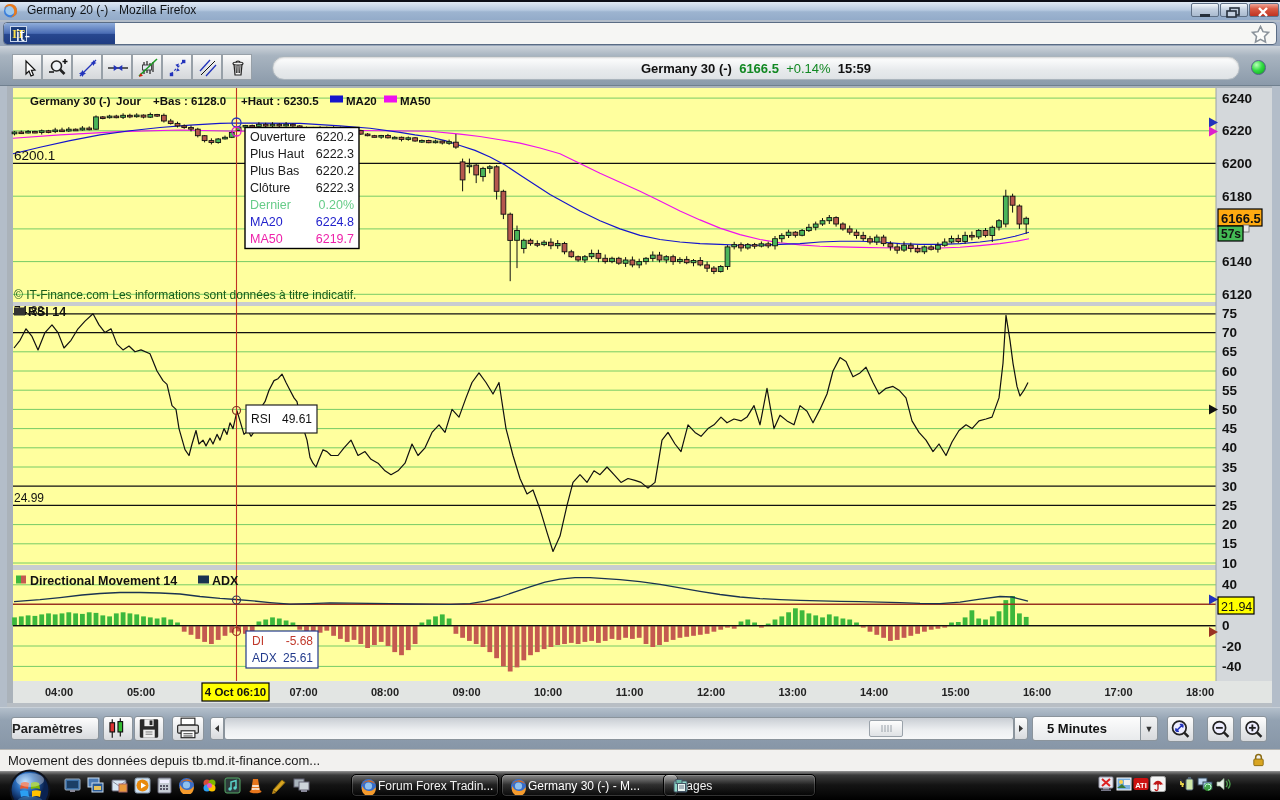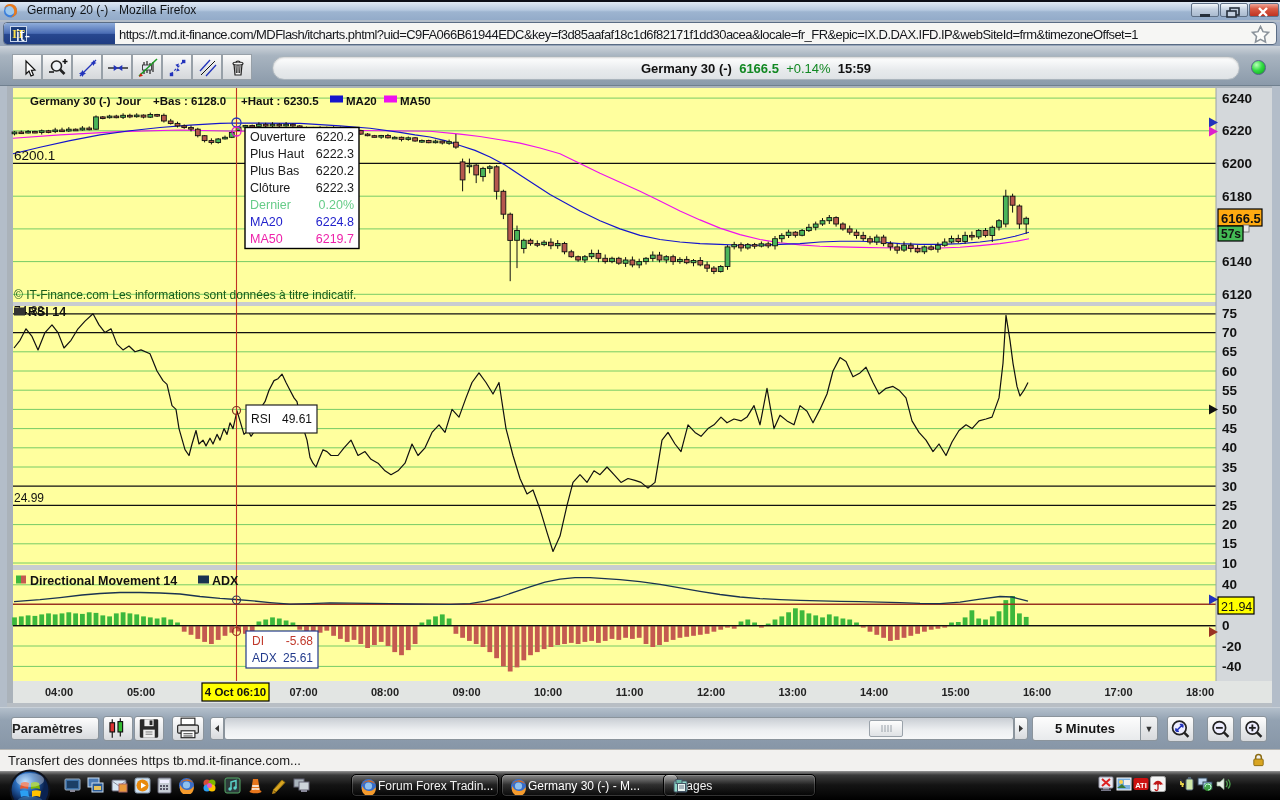--- a/index.html
+++ b/index.html
@@ -16,21 +16,21 @@
 #urltext {left:115px;top:4px;font-size:13px;color:#16181c;letter-spacing:-0.55px;white-space:nowrap;}
 #toolbar {left:0;top:46px;width:1280px;height:40px;background:linear-gradient(#ccd3da 0%,#a8b4c0 25%,#8b9aaa 100%);border-bottom:1px solid #70808f;padding-left:35px;}
 .tbtn {top:8px;width:30px;height:26px;background:linear-gradient(#fbfbfb,#e4e6e8 50%,#d5d8db);border:1px solid #97a0a8;}
 #statusbox {left:272px;top:10px;width:968px;height:24px;border-radius:12px;background:linear-gradient(#ffffff,#e7eaec 60%,#dfe3e6);border:1px solid #aab4bc;box-shadow:inset 0 1px 2px rgba(0,0,0,0.18);text-align:center;font-size:13px;font-weight:bold;line-height:23px;color:#111;}
 #led {left:1251px;top:14px;width:15px;height:15px;border-radius:50%;background:radial-gradient(circle at 35% 30%,#b8ffb8,#33dd44 45%,#0a9c18);border:1px solid #55608a;}
 #btoolbar {left:0;top:707px;width:1280px;height:42px;background:linear-gradient(#b3bfcb 0%,#93a2b2 30%,#8796a7 100%);border-top:1px solid #c8d0d8;}
 .bbtn {background:linear-gradient(#fdfdfd,#e8eaec 55%,#d8dadd);border:1px solid #8b949c;border-radius:3px;}
 #params {left:11px;top:9px;width:88px;height:23px;font-size:13px;font-weight:bold;color:#222;text-align:left;line-height:21px;}
 #sbtrack {left:224px;top:9px;width:790px;height:23px;background:linear-gradient(#c9ced4,#eef0f2 60%,#f6f7f8);border:1px solid #8b949c;border-radius:3px;}
 #sbthumb {left:644px;top:2px;width:34px;height:17px;background:linear-gradient(#fdfdfd,#dfe2e5);border:1px solid #9aa2aa;border-radius:2px;}
-#combo {left:1032px;top:8px;width:126px;height:25px;background:linear-gradient(#fdfdfd,#e8eaec);border:1px solid #8b949c;border-radius:3px;font-size:13px;font-weight:bold;color:#111;line-height:23px;padding-left:22px;}
+#combo {left:1032px;top:8px;width:126px;height:25px;background:linear-gradient(#fdfdfd,#e8eaec);border:1px solid #8b949c;border-radius:3px;font-size:13px;font-weight:bold;color:#111;line-height:23px;padding-left:14px;}
 #combobtn {left:1140px;top:8px;width:18px;height:25px;background:linear-gradient(#f2f3f4,#d8dadd);border:1px solid #8b949c;border-radius:0 3px 3px 0;color:#333;font-size:9px;text-align:center;line-height:24px;}
 #statusbar {left:0;top:749px;width:1280px;height:22px;background:#f2f1ef;border-top:1px solid #b6b6b4;font-size:13px;color:#1a1a1a;line-height:21px;padding-left:8px;}
 #taskbar {left:0;top:771px;width:1280px;height:29px;background:linear-gradient(#999 0%,#777 4%,#3a3a3a 14%,#141414 48%,#000 100%);}
 .task {top:774px;height:23px;border:1px solid #000;border-radius:5px;background:linear-gradient(rgba(255,255,255,0.28),rgba(255,255,255,0.06) 45%,rgba(0,0,0,0.25));box-shadow:inset 0 0 0 1px rgba(255,255,255,0.18);color:#f2f2f2;font-size:12px;line-height:22px;white-space:nowrap;overflow:hidden;}
 .tray {top:776px;}
 #clock {left:1238px;top:804px;color:#fff;font-size:13px;}
 </style></head><body>
 <div class="abs" id="titlebar"></div>
 <svg class="abs" style="left:3px;top:3px" width="15" height="15" viewBox="0 0 16 16">
     <circle cx="8" cy="8.5" r="7" fill="#3a7edb"></circle>
@@ -48,21 +48,20 @@
     </svg></div>
 <div class="abs wbtn" id="btnclose" style="left:1249px"><svg width="28" height="12">
       <path d="M9,2 L17,10 M17,2 L9,10" stroke="#fff" stroke-width="2.4"></path>
     </svg></div>
 <div class="abs" id="urlrow">
     <div class="abs" id="urlbar">
       <div class="abs" id="siteid">
         <div class="abs" id="itfav">IT</div>
         <div class="abs" id="sitetext">it-finance.com</div>
       </div>
-      <div class="abs" id="urltext">https://t.md.it-finance.com/MDFlash/itcharts.phtml?uid=C9FA066B61944EDC&amp;key=f3d85aafaf18c1d6f82171f1dd30acea&amp;locale=fr_FR&amp;epic=IX.D.DAX.IFD.IP&amp;webSiteId=frm&amp;timezoneOffset=1</div>
 <svg class="abs" style="left:1247px;top:2px" width="19" height="19" viewBox="0 0 20 20">
         <path d="M10,1.5 L12.6,7 L18.5,7.8 L14.2,12 L15.3,18 L10,15.1 L4.7,18 L5.8,12 L1.5,7.8 L7.4,7 Z" fill="#fcfcfa" stroke="#8a929a" stroke-width="1.6"></path>
       </svg>
     </div>
   </div>
 <div class="abs" id="toolbar">
 <div class="abs tbtn" style="left:12px"><svg width="30" height="26" viewBox="-3 -3 26 26">
         <path d="M8,3 L8,16 L11,13 L13,18 L15.4,17 L13.4,12.3 L17,12 Z" fill="#fff" stroke="#111" stroke-width="1.2"></path>
       </svg></div>
     <div class="abs tbtn" style="left:42px"><svg width="30" height="26" viewBox="-3 -3 26 26">
@@ -759,21 +758,21 @@
         <line x1="14" y1="13" x2="18" y2="17" stroke="#222" stroke-width="2.2"></line>
         <line x1="7" y1="9" x2="13" y2="9" stroke="#222" stroke-width="1.6"></line>
       </svg></div>
 <div class="abs bbtn" style="left:1240px;top:8px;width:27px;height:26px"><svg width="25" height="24" viewBox="0 0 22 20">
         <circle cx="10" cy="9" r="5.5" fill="#eef" stroke="#222" stroke-width="1.5"></circle>
         <line x1="14" y1="13" x2="18" y2="17" stroke="#222" stroke-width="2.2"></line>
         <line x1="7" y1="9" x2="13" y2="9" stroke="#222" stroke-width="1.6"></line>
         <line x1="10" y1="6" x2="10" y2="12" stroke="#222" stroke-width="1.6"></line>
       </svg></div>
 </div>
-<div class="abs" id="statusbar">Transfert des données https tb.md.it-finance.com...</div>
+<div class="abs" id="statusbar">Movement des données depuis tb.md.it-finance.com...</div>
 <svg class="abs" style="left:1251px;top:752px" width="15" height="16" viewBox="0 0 16 16">
     <rect x="3" y="7" width="10" height="7" rx="1" fill="#d9a521" stroke="#8a6a10"></rect>
     <path d="M5,7 v-2 a3,3 0 0 1 6,0 v2" fill="none" stroke="#8a6a10" stroke-width="1.6"></path>
   </svg>
 <div class="abs" id="taskbar"></div>
 <svg class="abs" style="left:9px;top:769px" width="42" height="42" viewBox="0 0 42 42">
 <defs>
       <radialGradient id="og" cx="38%" cy="30%">
         <stop offset="0%" stop-color="#9fd4ff"></stop>
         <stop offset="45%" stop-color="#2b6fc0"></stop>

